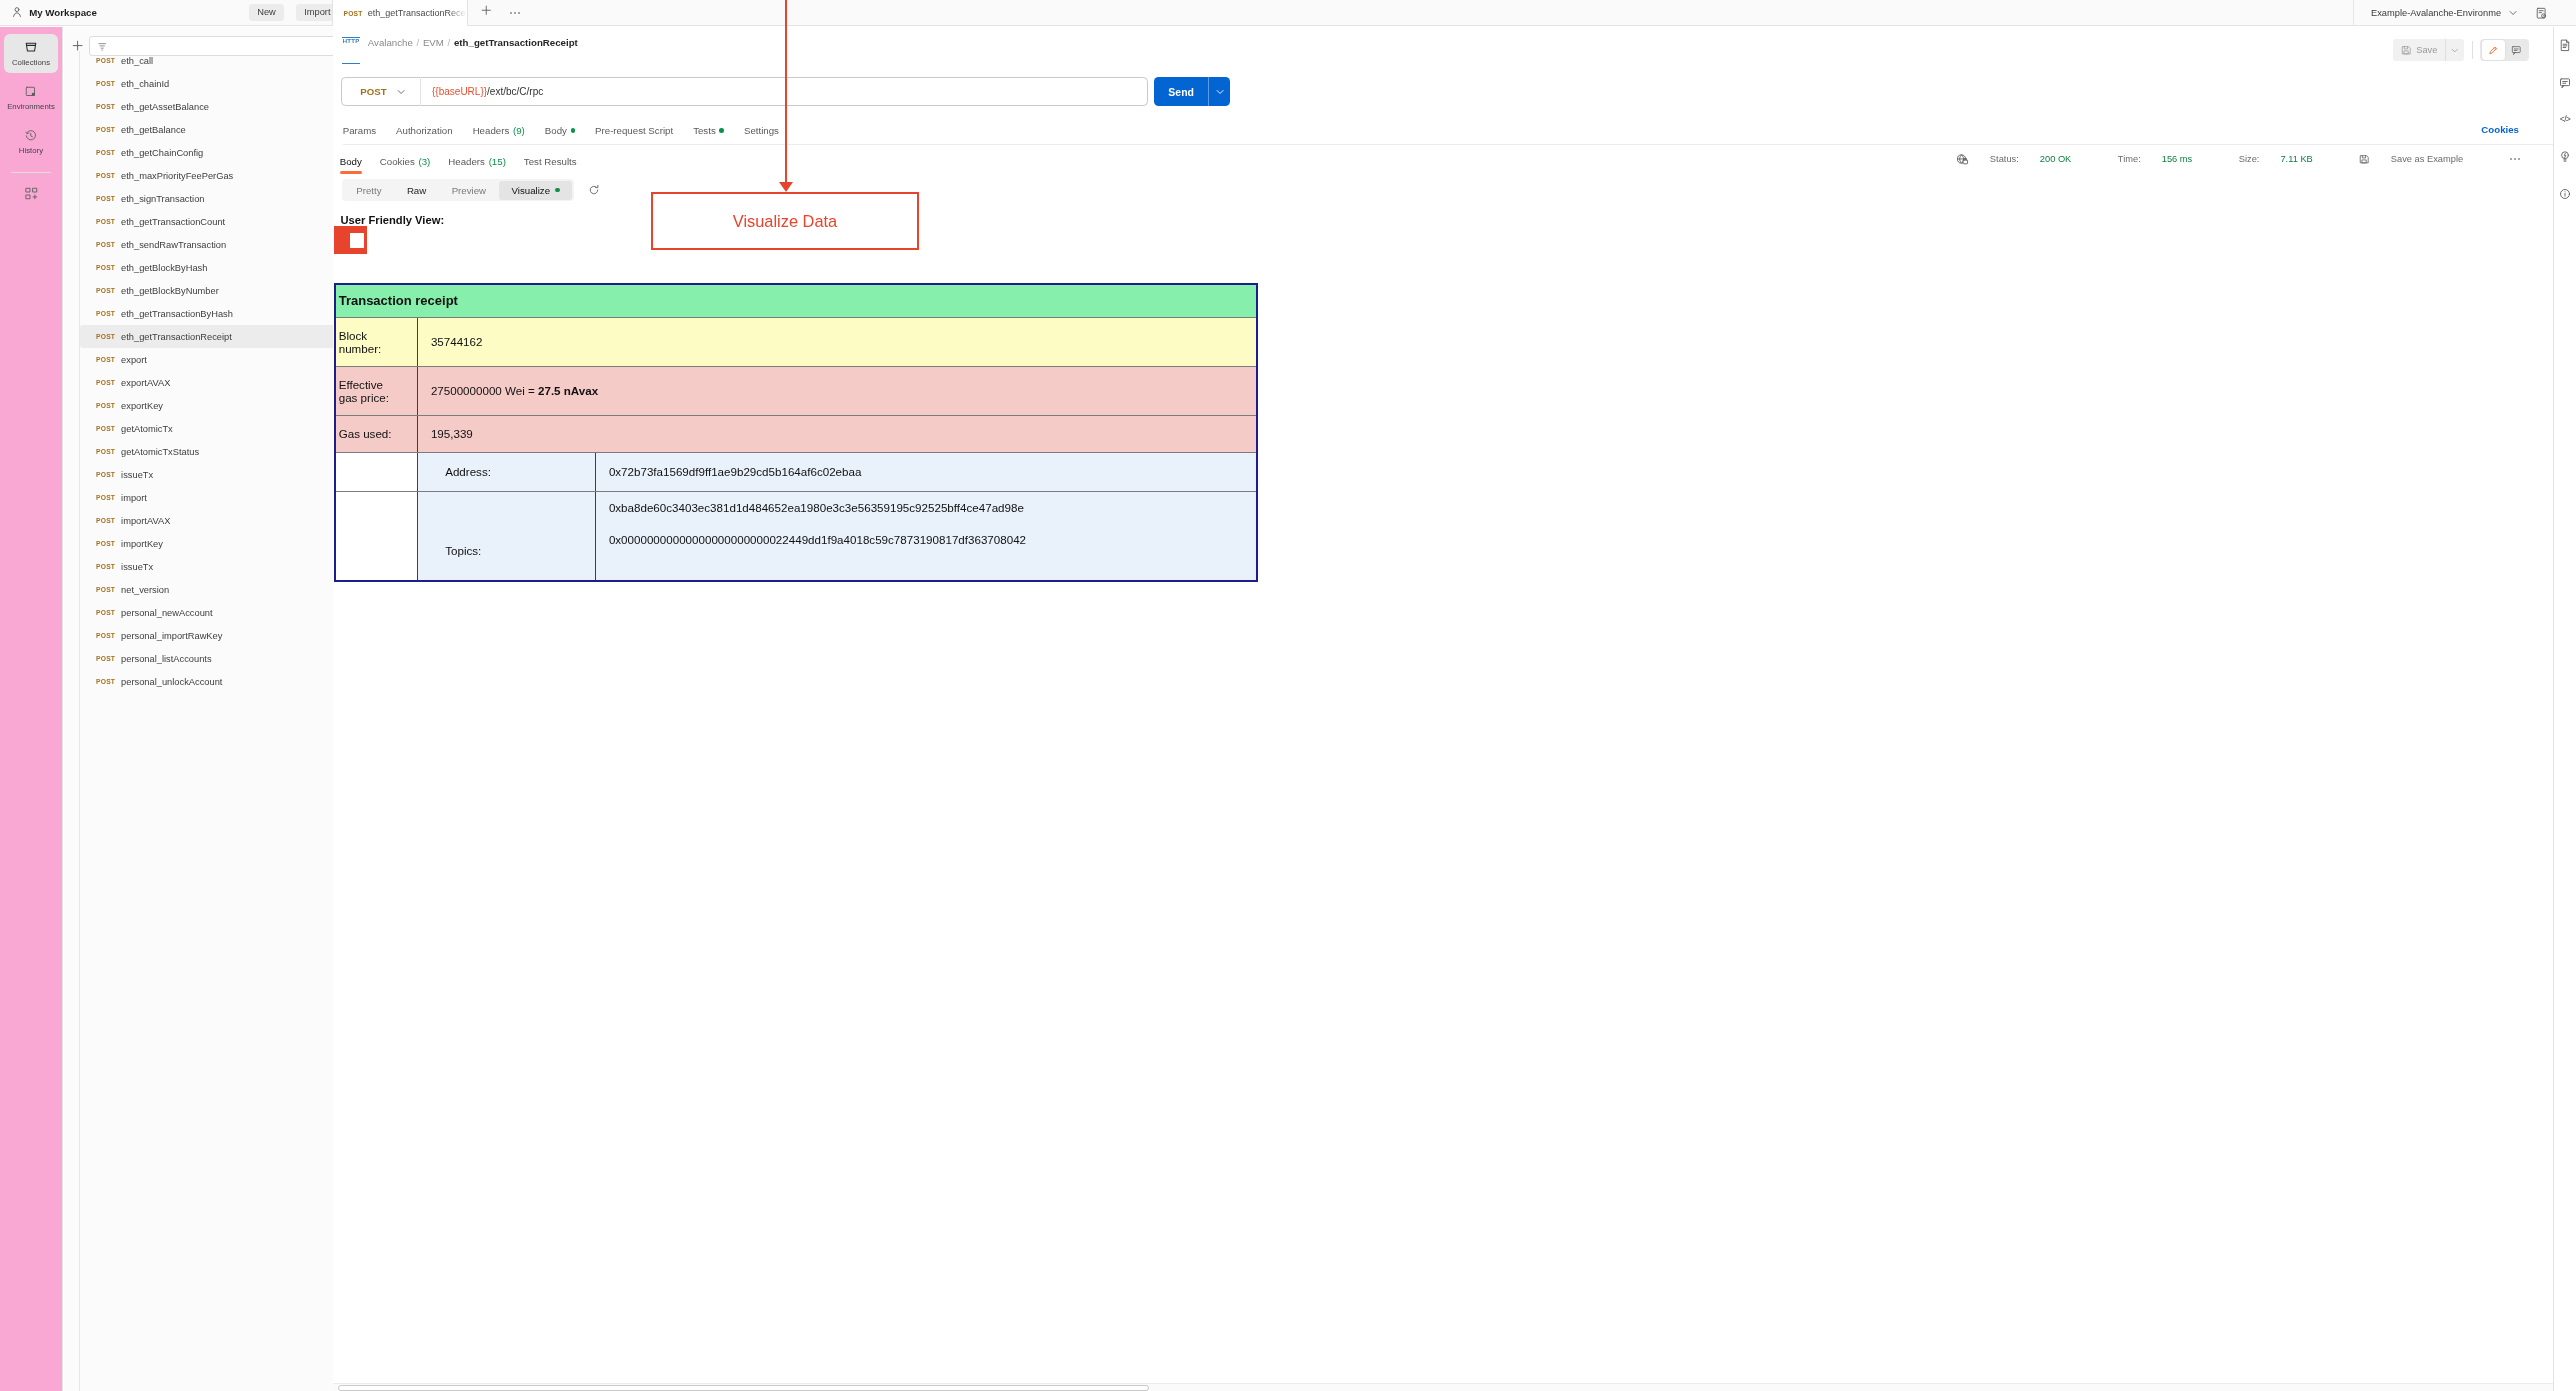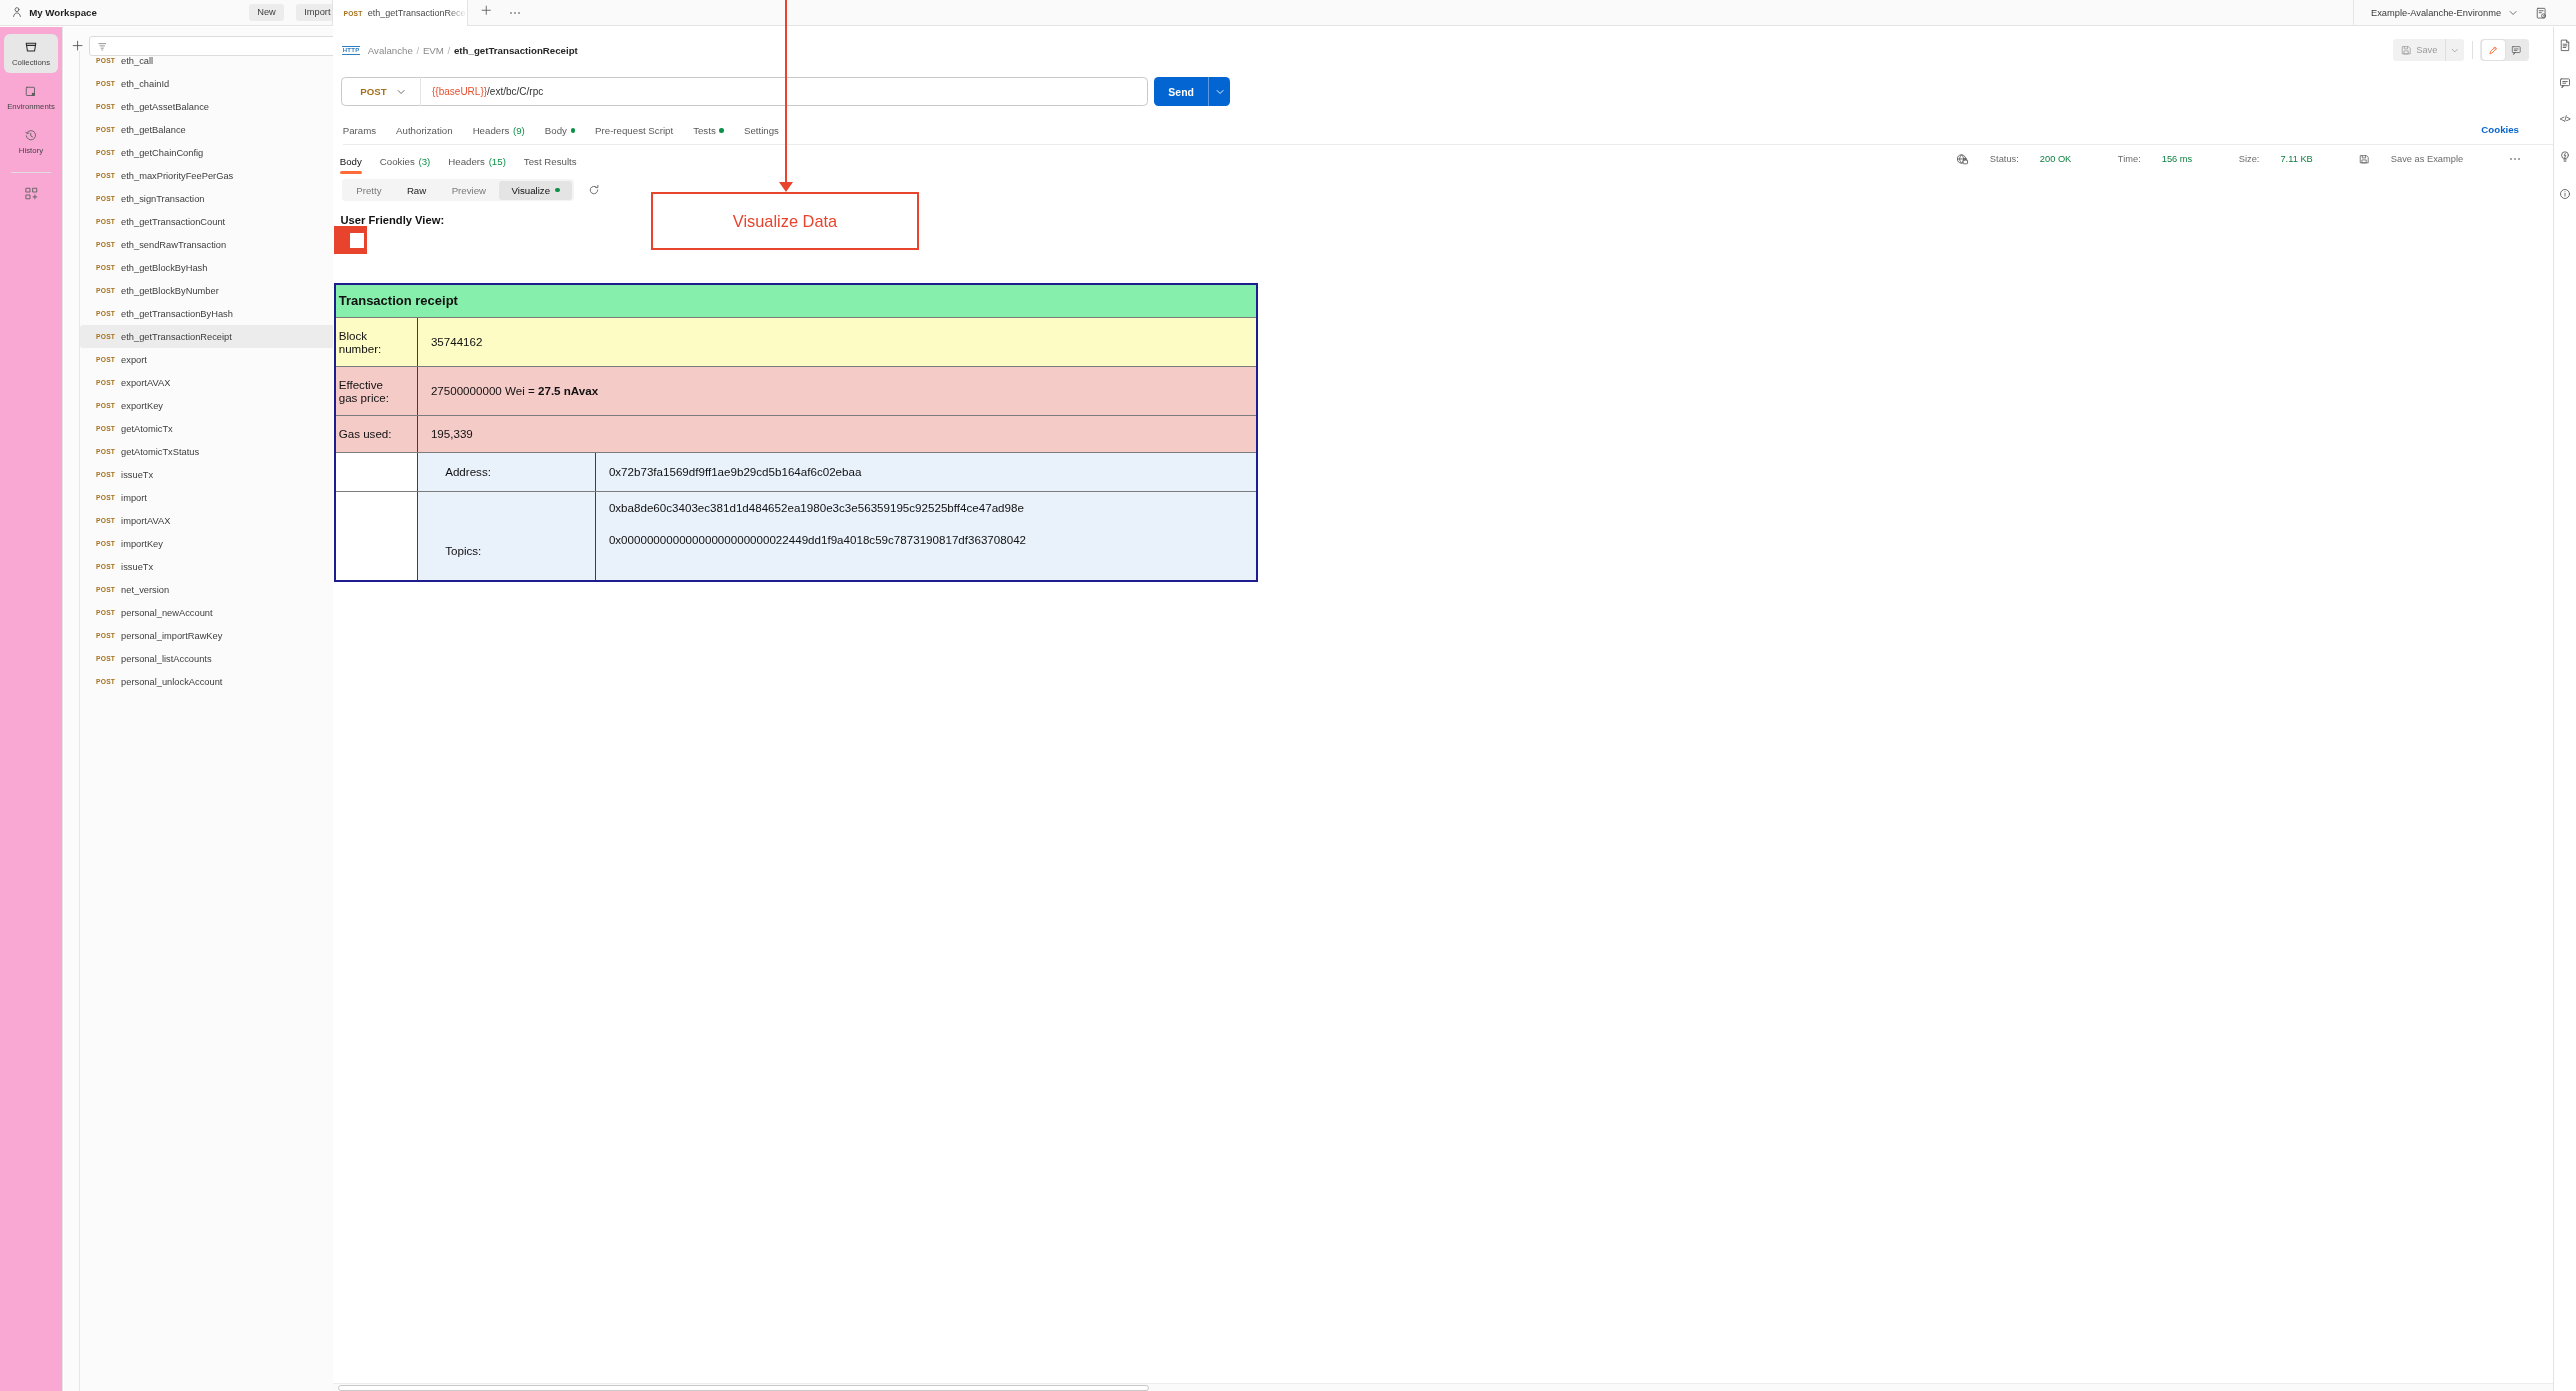--- a/index.html
+++ b/index.html
@@ -52,21 +52,21 @@
   .sb-row { height:23px; display:flex; align-items:center; gap:6px; margin:0 10.5px 0 15.7px;
     padding-left:16.4px; border-radius:3px; }
   .sb-row.selected { background:#ececec; }
   .sb-name { font-size:9.3px; color:#3d3d3d; white-space:nowrap; }
   .sb-thumb { position:absolute; right:6.7px; top:62px; width:5.2px; height:209px; border-radius:3px;
     background:#c6c6c6; }
 
   
   .main { position:absolute; top:27px; left:333px; right:23px; bottom:0; background:#fff; }
   .crumb-row { position:absolute; top:9.7px; left:9px; right:9px; height:27px; display:flex;
-    align-items:center; gap:7.5px; }
+    gap:7.5px; }
   .crumbs { font-size:9.7px; color:#8a8a8a; }
   .crumb-sep { color:#b5b5b5; padding:0 3.7px; }
   .crumb-leaf { color:#262626; font-weight:bold; }
   .http-badge { font-size:6px; font-weight:bold; color:#2f7ec0; border-top:0.7px solid #2f7ec0;
     border-bottom:0.7px solid #2f7ec0; padding:0.7px 0.7px; letter-spacing:0.3px; }
   .crumb-right { position:absolute; right:15px; top:0; height:27px; display:flex; align-items:center; gap:7.5px; }
   .save-group { display:flex; align-items:center; background:#f1f1f1; border-radius:3px; height:22px; }
   .save-main { display:flex; gap:5.2px; align-items:center; padding:0 7.5px; font-size:9.3px; color:#9a9a9a; }
   .save-chev { border-left:0.7px solid #dedede; height:22px; width:19.4px; display:flex; align-items:center;
     justify-content:center; }

